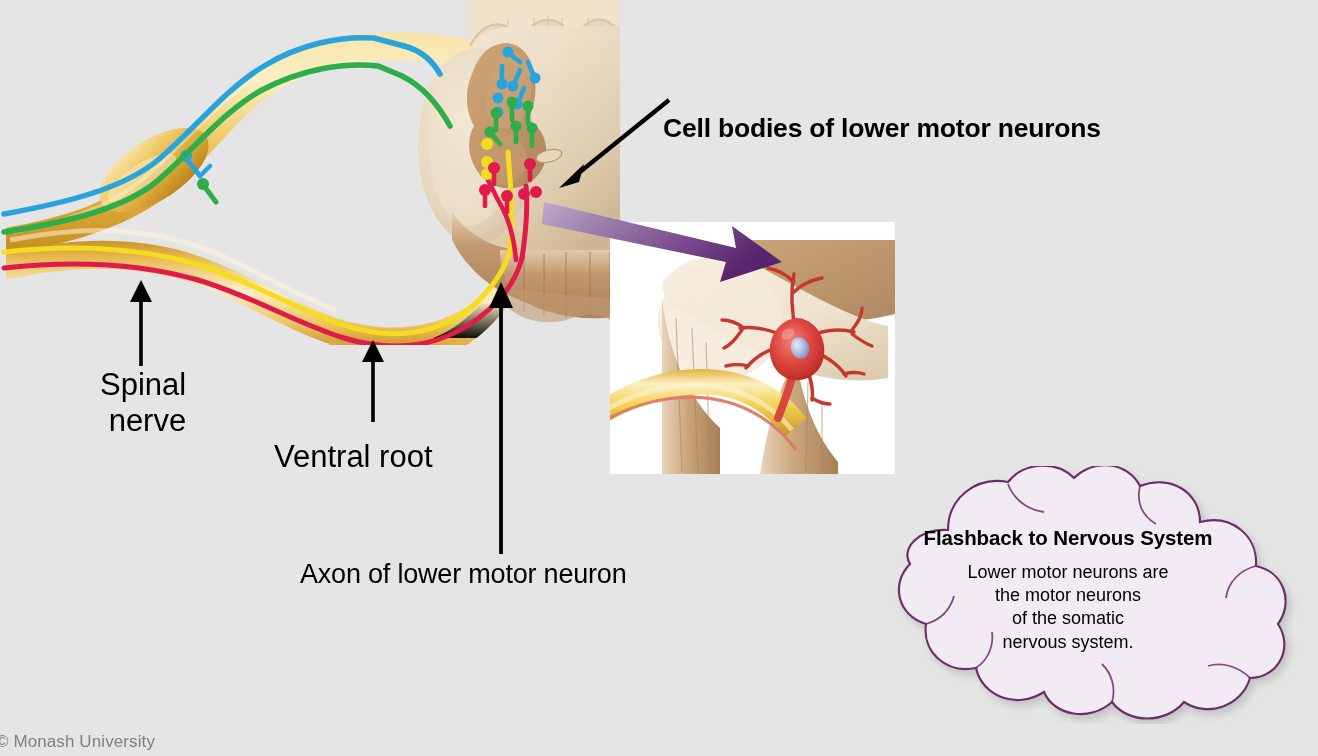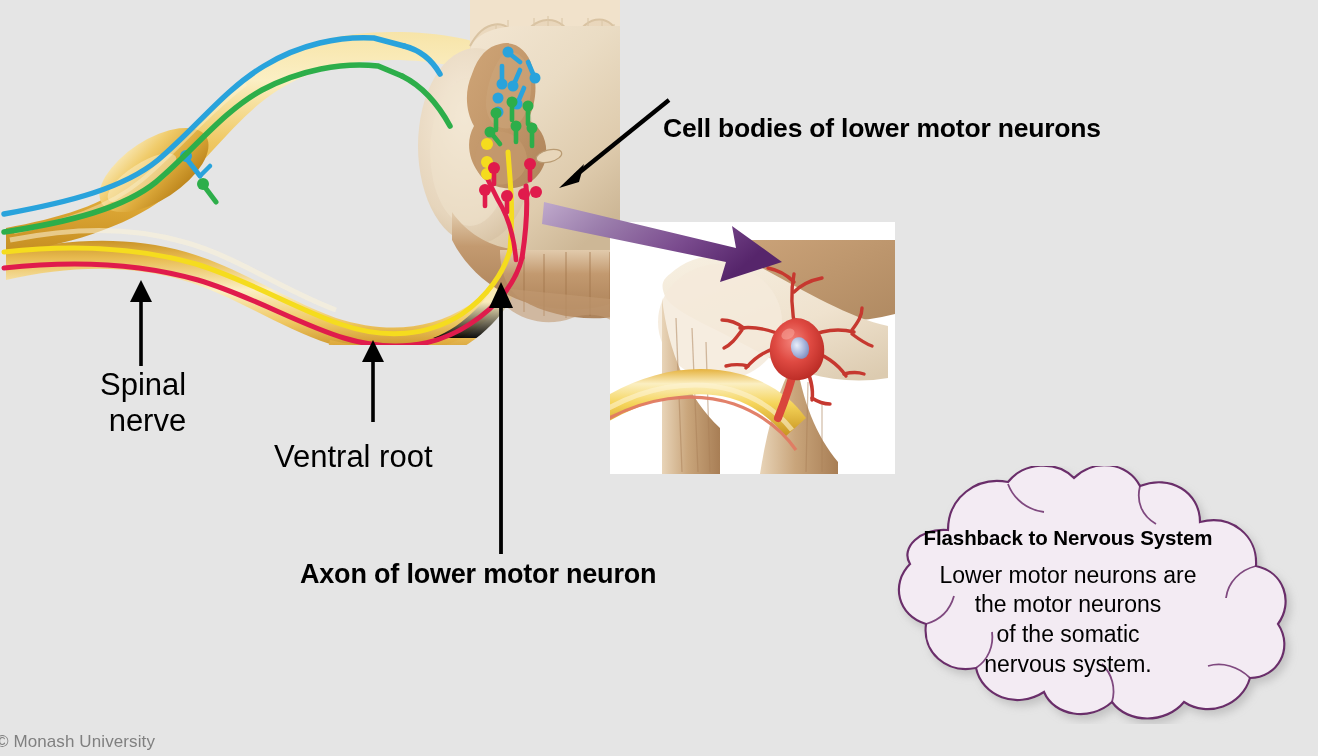--- a/index.html
+++ b/index.html
@@ -87,21 +87,21 @@
   }
   #label-ventral-root {
     left: 274px;
     top: 425px;
     margin-top: 14px;
   }
   #label-axon {
     left: 300px;
     top: 559px;
     font-size: 27px;
-    font-weight: bold;
+    font-weight: normal;
     letter-spacing: -0.2px;
   }
 
   
   #cloud {
     position: absolute;
     left: 828px;
     top: 466px;
     width: 478px;
     height: 258px;
@@ -116,21 +116,21 @@
     color: #000000;
   }
   #cloud-title {
     font-size: 20.5px;
     font-weight: bold;
     letter-spacing: -0.1px;
     line-height: 1.2;
     margin-bottom: 10px;
   }
   #cloud-body {
-    font-size: 23px;
+    font-size: 18px;
     font-weight: normal;
     line-height: 1.3;
     white-space: pre-line;
   }
 
   
   #footer {
     position: absolute;
     left: -4px;
     top: 732px;

